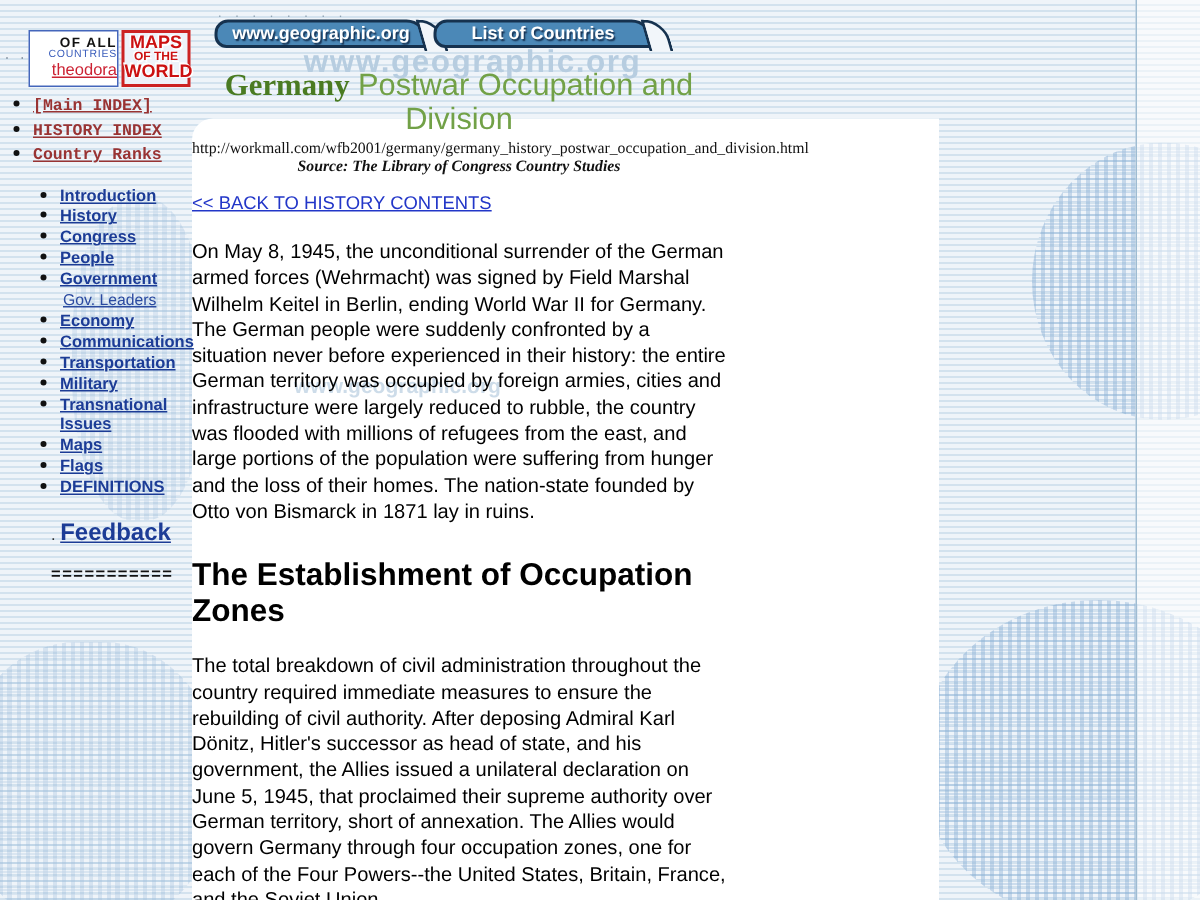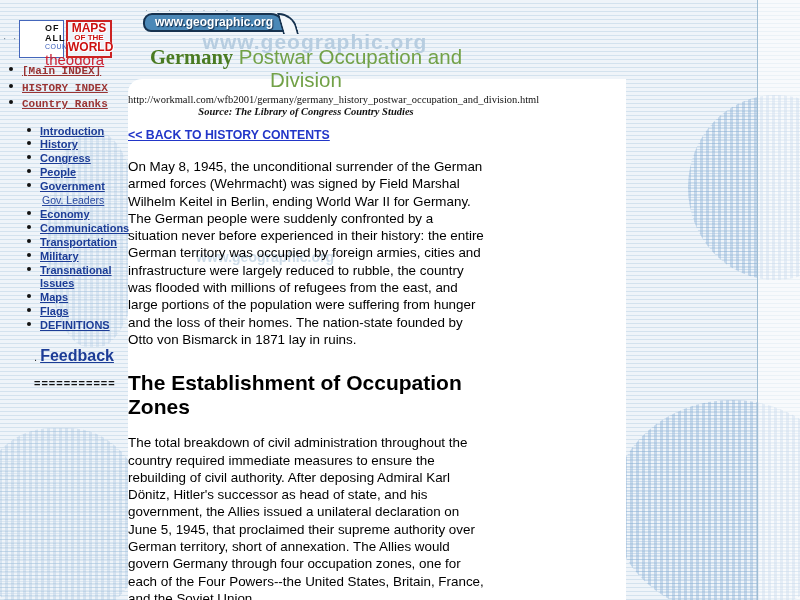--- a/index.html
+++ b/index.html
@@ -39,25 +39,25 @@
   .watermark-inner{position:absolute;left:196px;top:249px;font-size:14px;font-weight:bold;
     color:rgba(155,185,212,.5);z-index:3;}
 
   
   .panel{position:absolute;left:128px;top:79px;width:498px;height:521px;background:#ffffff;
     border-top-left-radius:14px;z-index:2;}
 
   
   .sidebar{position:absolute;left:0;top:18px;width:127px;z-index:4;}
   .logo-row{display:flex;gap:2px;margin:2px 0 2px 19px;}
-  .logo-box1{width:45px;height:38px;box-sizing:border-box;background:#fff;border:1px solid #4466bb;
-    text-align:left;cursor:pointer;padding-left:25px;}
+  .logo-box1{width:61px;height:38px;box-sizing:border-box;background:#fff;border:1px solid #4466bb;
+    text-align:right;cursor:pointer;}
   .logo-box1 .l1{font-size:9px;font-weight:bold;color:#111;letter-spacing:1px;margin-top:2px;}
   .logo-box1 .l2{font-size:7px;color:#3a5dbb;letter-spacing:.5px;}
-  .logo-box1 .l3{font-size:15px;color:#cc2233;text-decoration:underline;margin-top:1px;}
+  .logo-box1 .l3{font-size:11px;color:#cc2233;text-decoration:underline;margin-top:1px;}
   .logo-box2{width:46px;height:38px;box-sizing:border-box;background:#eef2f9;border:2px solid #cc2222;
     text-align:center;color:#cc1111;font-weight:900;cursor:pointer;
     text-shadow:1px 1px 0 #fff,-1px -1px 0 #fff;}
   .logo-box2 .m1{font-size:12px;line-height:11px;margin-top:1px;}
   .logo-box2 .m2{font-size:8px;line-height:8px;}
   .logo-box2 .m3{font-size:12px;line-height:11px;}
 
   ul{list-style:none;margin:0;padding:0;}
   .toplinks{margin:4px 0 0 8px;}
   .toplinks li{position:relative;padding-left:14px;line-height:13.5px;}
@@ -77,21 +77,21 @@
 
   
   .main{position:absolute;left:128px;top:46px;width:356px;z-index:5;}
   .title{text-align:center;font-size:20.5px;line-height:21.5px;}
   .title .t-bold{font-weight:bold;color:#4a7b22;font-family:Liberation Serif, serif;}
   .title .t-rest{color:#72a147;}
   .url-line{margin-top:4px;text-align:center;font-family:"Liberation Serif","DejaVu Serif",serif;
     font-size:10.5px;color:#111;}
   .source-line{text-align:center;font-family:"Liberation Serif","DejaVu Serif",serif;
     font-size:10.5px;font-weight:bold;color:#111;margin-top:1px;font-style:italic;}
-  .back{display:inline-block;margin-top:11px;font-size:12.3px;font-weight:bold;color:#2236c8;
+  .back{display:inline-block;margin-top:11px;font-size:12.3px;font-weight:normal;color:#2236c8;
     text-decoration:underline;cursor:pointer;}
   .main p{margin:15px 0 0 0;font-size:13.4px;line-height:17.3px;color:#000;}
   .main h2{margin:23px 0 0 0;font-size:21px;color:#000;}
 </style>
 </head>
 <body>
 
 <div id="screen">
 
   <div class="mapblob blob-tr"></div>
@@ -101,20 +101,21 @@
   <div class="rightcol"></div>
 
   <div class="topdots">· · · · · · · ·</div>
   <div class="sidedots">· ·</div>
 
   <div class="panel"></div>
 
   <div class="watermark">www.geographic.org</div>
   <div class="watermark-inner">www.geographic.org</div>
   <div class="tab tab1">www.geographic.org</div>
+  <div class="tab tab2">List of Countries</div>
 
   <div class="sidebar">
     <div class="logo-row">
       <div class="logo-box1">
         <div class="l1">OF ALL</div>
         <div class="l2">COUNTRIES</div>
         <div class="l3">theodora</div>
       </div>
       <div class="logo-box2">
         <div class="m1">MAPS</div>

